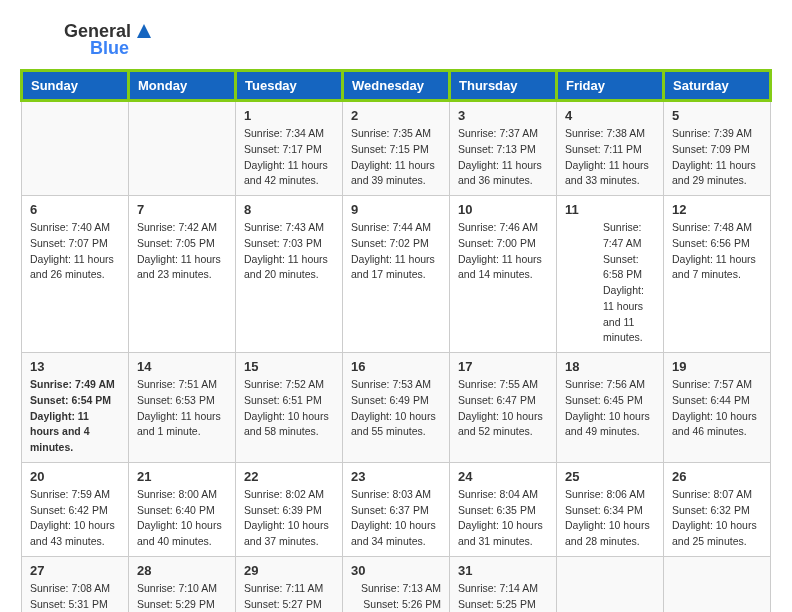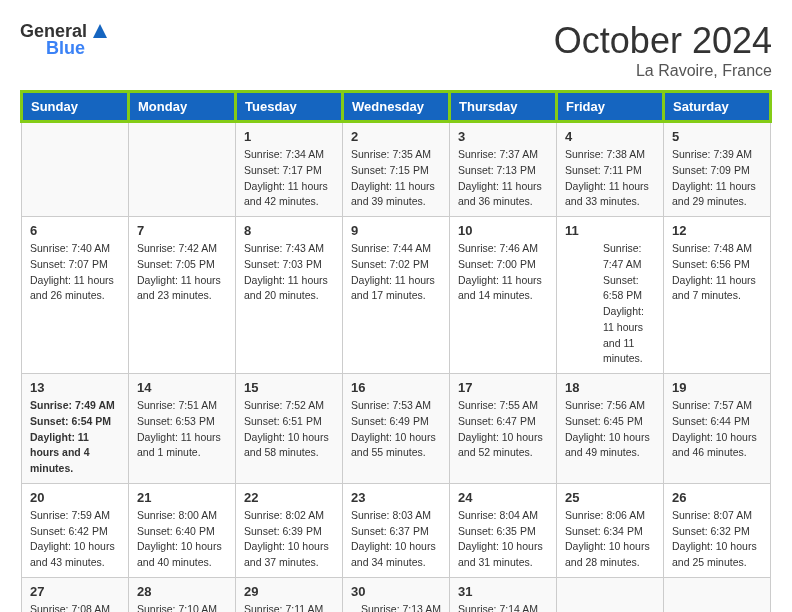--- a/index.html
+++ b/index.html
@@ -13,20 +13,21 @@
     .header {
       display: flex;
       justify-content: space-between;
       align-items: flex-start;
       margin-bottom: 10px;
     }
     .logo {
       display: flex;
       align-items: flex-end;
       gap: 2px;
+      margin-left: 44px;
     }
     .logo-text-general {
       font-size: 18px;
       font-weight: bold;
       color: #333;
     }
     .logo-text-blue {
       font-size: 18px;
       font-weight: bold;
       color: #3b82f6;
@@ -90,24 +91,20 @@
     <div style="display:flex;flex-direction:column;align-items:center;">
       <div style="display:flex;align-items:center;">
         <span class="logo-text-general">General</span>
         <svg width="22" height="22" viewBox="0 0 22 22" style="margin-left:2px;">
           <polygon points="4,18 11,4 18,18" fill="#1565c0"></polygon>
         </svg>
       </div>
       <span class="logo-text-blue" style="margin-top:-4px;">Blue</span>
     </div>
   </div>
-  <div class="title-area">
-    <div class="month-title">October 2024</div>
-    <div class="subtitle">La Ravoire, France</div>
-  </div>
 </div>
 
 <table>
   <thead>
     <tr id="header-row">
     <th>Sunday</th>
         <th>Monday</th>
         <th>Tuesday</th>
         <th>Wednesday</th>
         <th>Thursday</th>

